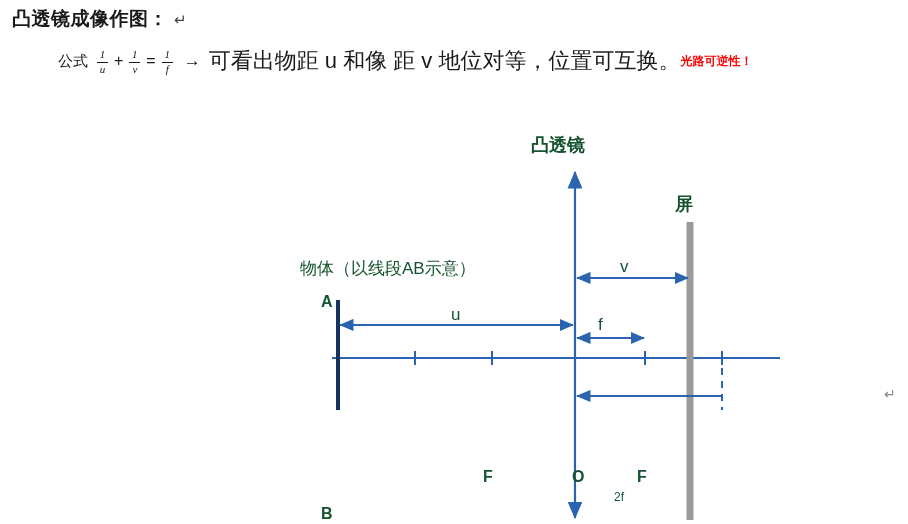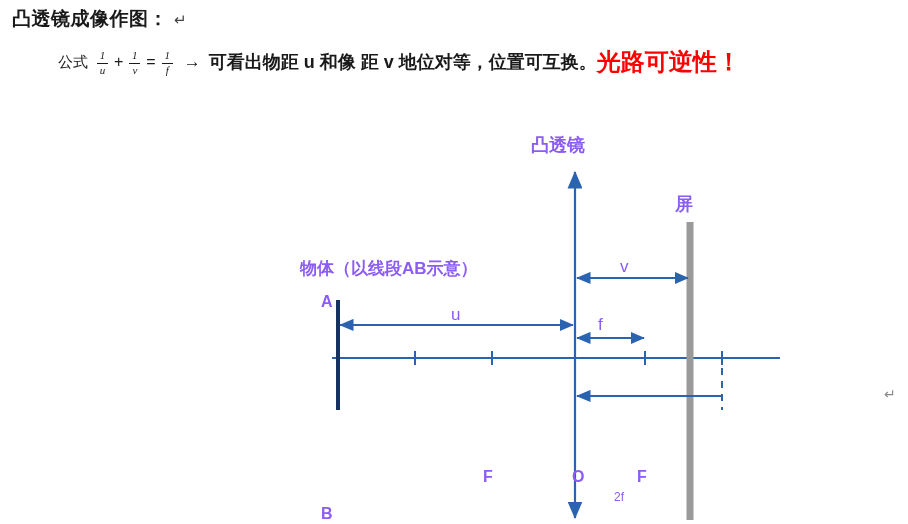--- a/index.html
+++ b/index.html
@@ -66,61 +66,61 @@
   }
   .frac .num { padding-bottom: 1px; }
   .frac .den {
     border-top: 1px solid #1a1a1a;
     padding-top: 1px;
     min-width: 11px;
     text-align: center;
   }
   .op { padding: 0 3px; font-size: 16px; }
   .arrow-sym { padding: 0 8px; font-size: 17px; }
-  .tail { font-size: 18px; font-weight: bold; }
+  .tail { font-size: 22px; }
   .highlight-red {
     color: #ff0000;
-    font-size: 24px;
+    font-size: 12px;
     font-weight: bold;
   }
 
   
   .diagram {
     position: absolute;
     left: 0;
     top: 110px;
     width: 908px;
     height: 414px;
   }
   .diagram svg { display: block; }
 
   .lbl {
     position: absolute;
     font-size: 15px;
-    color: #8b5cf6;
+    color: #14532d;
     white-space: nowrap;
   }
 
   .lens-label {
     left: 531px;
     top: 23px;
     font-size: 18px;
     font-weight: bold;
   }
   .screen-label {
     left: 675px;
     top: 82px;
     font-size: 18px;
     font-weight: bold;
   }
   .object-label {
     left: 300px;
     top: 147px;
     font-size: 17px;
-    font-weight: bold;
+    font-weight: normal;
   }
   .lbl-A { left: 321px; top: 183px; font-size: 16px; font-weight: bold; }
   .lbl-B { left: 321px; top: 395px; font-size: 16px; font-weight: bold; }
   .lbl-O { left: 572px; top: 358px; font-size: 16px; font-weight: bold; }
   .lbl-F-left { left: 483px; top: 358px; font-size: 16px; font-weight: bold; }
   .lbl-F-right { left: 637px; top: 358px; font-size: 16px; font-weight: bold; }
   .lbl-u { left: 451px; top: 195px; font-size: 17px; }
   .lbl-v { left: 620px; top: 147px; font-size: 17px; }
   .lbl-f { left: 598px; top: 205px; font-size: 17px; }
   .lbl-2f { left: 614px; top: 380px; font-size: 12px; }

